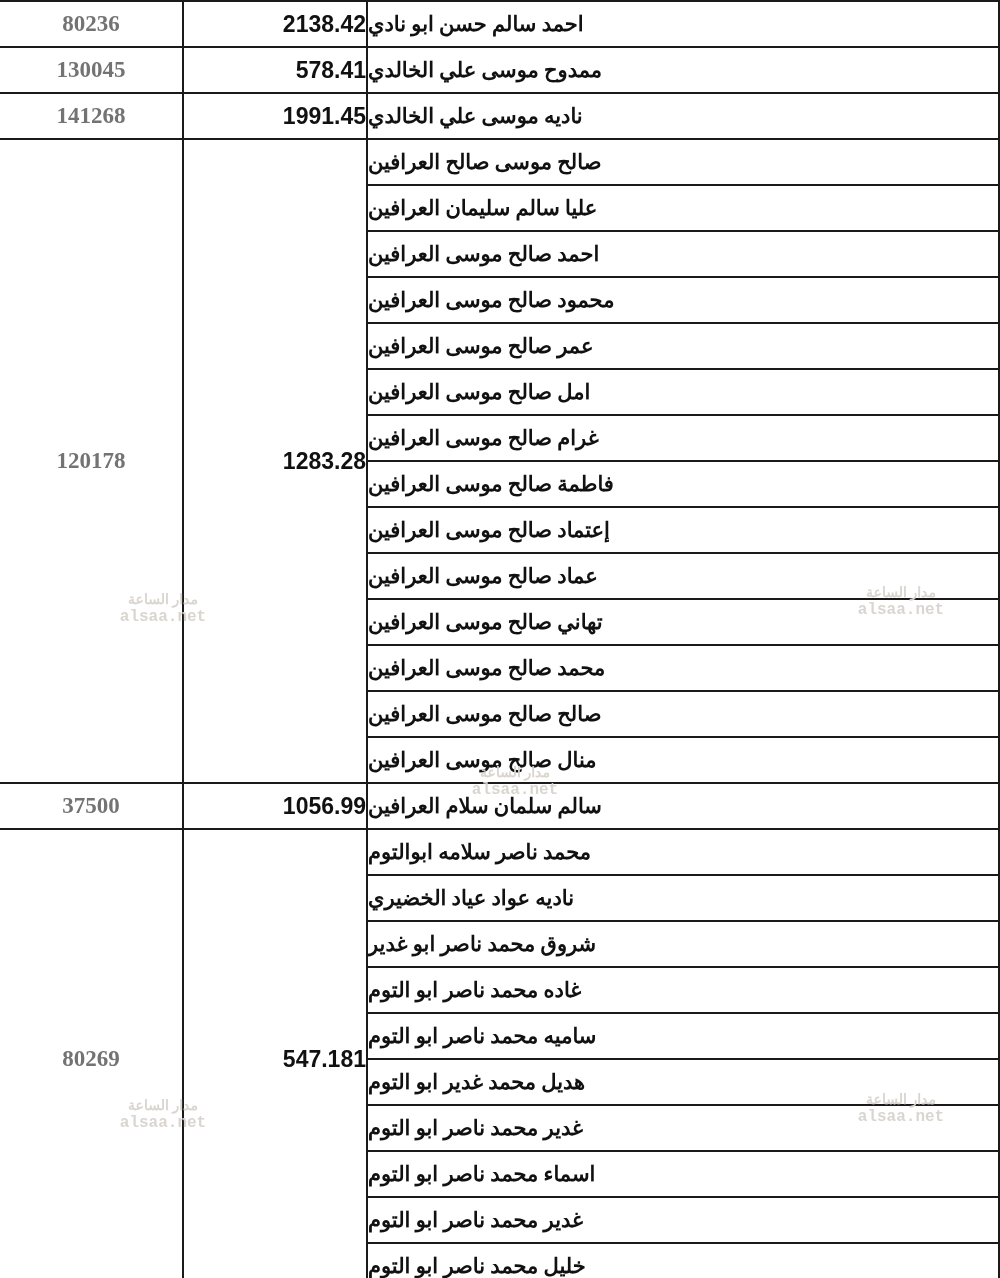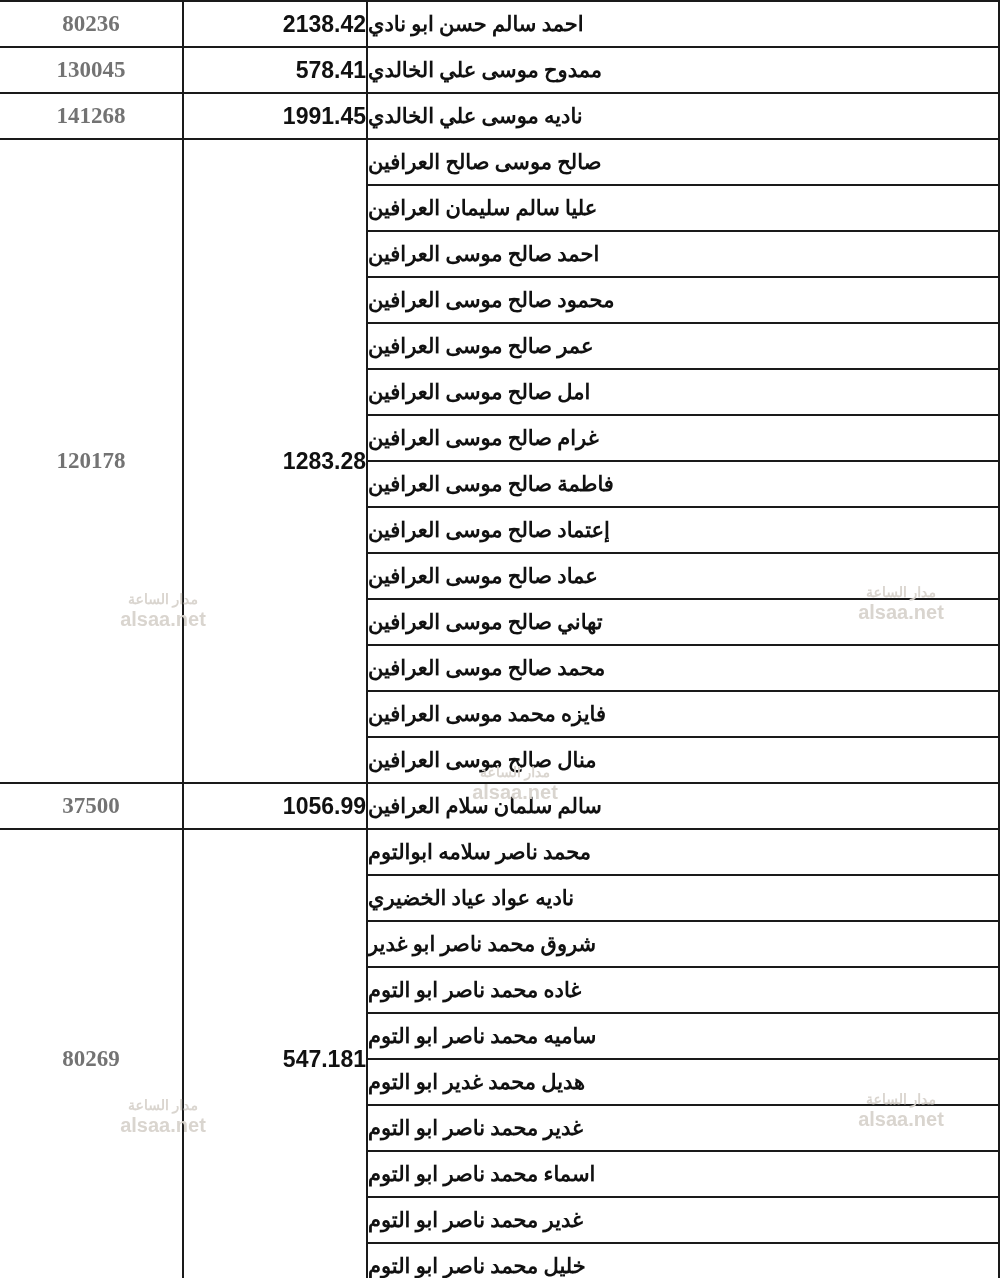--- a/index.html
+++ b/index.html
@@ -68,21 +68,21 @@
     position: absolute;
     pointer-events: none;
     text-align: center;
     color: #d8d3cd;
     font-family: "Liberation Serif", serif;
     line-height: 1.15;
     opacity: 0.95;
     direction: rtl;
   }
   .wm .l1 { font-size: 14px; font-weight: bold; }
-  .wm .l2 { font-size: 20px; font-weight: bold; font-family: Liberation Sans, sans-serif; direction: ltr; }
+  .wm .l2 { font-size: 16px; font-weight: bold; font-family: Liberation Mono, monospace; direction: ltr; }
   .wm-a { left: 88px;  top: 592px; width: 150px; }
   .wm-b { left: 826px; top: 585px; width: 150px; }
   .wm-c { left: 440px; top: 765px; width: 150px; }
   .wm-d { left: 88px;  top: 1098px; width: 150px; }
   .wm-e { left: 826px; top: 1092px; width: 150px; }
 </style>
 </head>
 <body>
 
 <div class="page">
@@ -145,21 +145,21 @@
       <tr>
         <td class="name-cell">عماد صالح موسى العرافين</td>
       </tr>
       <tr>
         <td class="name-cell">تهاني صالح موسى العرافين</td>
       </tr>
       <tr>
         <td class="name-cell">محمد صالح موسى العرافين</td>
       </tr>
       <tr>
-        <td class="name-cell">فايزه محمد موسى العرافين</td>
+        <td class="name-cell">صالح صالح موسى العرافين</td>
       </tr>
       <tr>
         <td class="name-cell">منال صالح موسى العرافين</td>
       </tr>
 
       <tr>
         <td class="name-cell">سالم سلمان سلام العرافين</td>
         <td class="amount-cell">1056.99</td>
         <td class="num-cell">37500</td>
       </tr>

